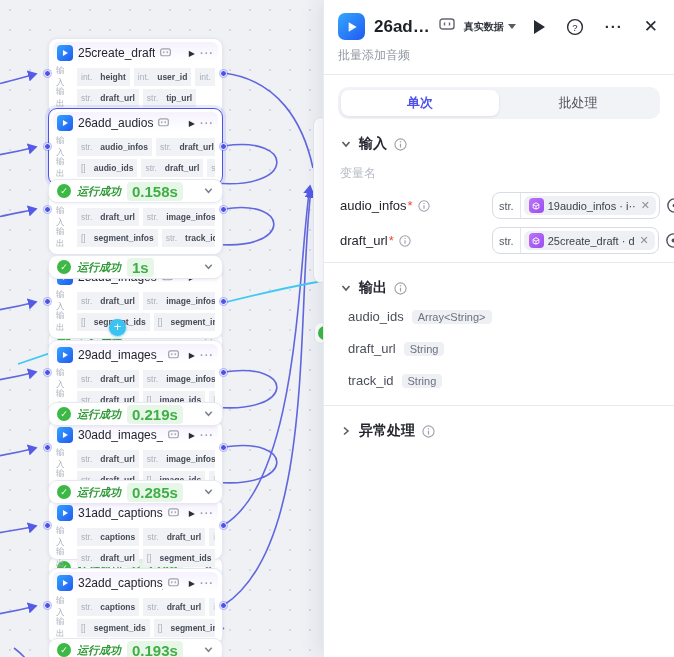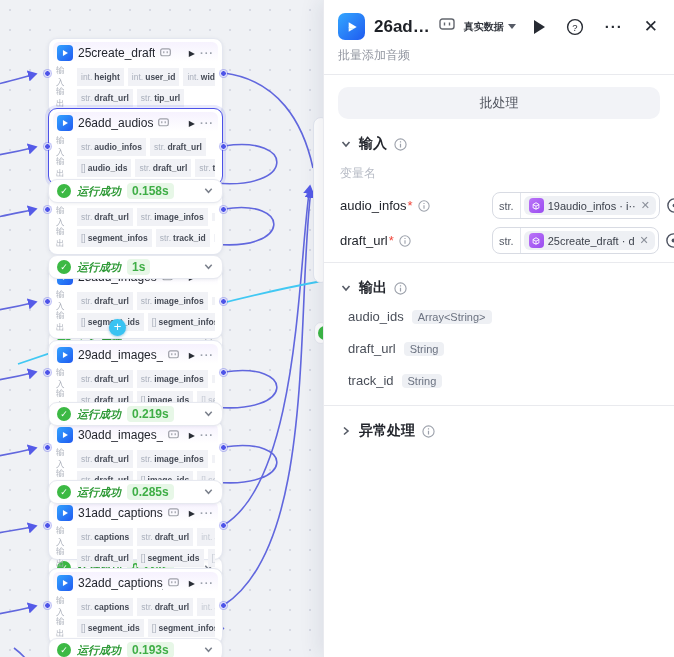--- a/index.html
+++ b/index.html
@@ -20,31 +20,31 @@
     background:linear-gradient(135deg,#33a4ff 0%,#2059f0 100%); display:flex; align-items:center; justify-content:center; }
   .napp svg { width:10px; height:10px; }
   .ntitle { font-size:12px; font-weight:normal; color:#23262e; white-space:nowrap; overflow:hidden; }
   .ncomment { flex:0 0 auto; opacity:.55; }
   .nsp { flex:1; }
   .nplay { font-size:8px; color:#2a2e36; cursor:pointer; }
   .nmore { color:#9aa0ab; font-size:11px; font-weight:bold; letter-spacing:1px; cursor:pointer; }
   .nrow { display:flex; align-items:center; gap:5px; height:21px; overflow:hidden; }
   .rlab { font-size:8.5px; color:#a9aeb9; flex:0 0 16px; }
   .tags { display:flex; gap:4px; overflow:hidden; white-space:nowrap; flex:1; align-items:center; }
-  .tag { background:#f1f2f6; border-radius:0; padding:4px 4px; font-size:8.5px; color:#474c57; font-weight:bold; display:inline-flex; gap:2px; flex:0 0 auto; }
+  .tag { background:#f1f2f6; border-radius:0; padding:4px 4px; font-size:8.5px; color:#474c57; font-weight:bold; display:inline-flex; gap:8px; flex:0 0 auto; }
   .tag .t { color:#aab0bc; font-weight:normal; }
   .tag.dim, .tag.dim .t { color:#c6cbd4; }
   .barind { width:36px; height:5px; border-radius:3px; background:#4d6bfe; margin:4px 0 3px 10px; }
 
   
   .badge { position:absolute; left:48px; width:175px; height:24px; background:#fff; border:1px solid #e7e9f0;
     border-radius:9px; box-shadow:0 1px 3px rgba(40,50,90,.07); display:flex; align-items:center; gap:6px; padding:0 8px; }
   .gcheck { width:14px; height:14px; border-radius:50%; background:#3cb944; color:#fff; font-size:9px; line-height:14px; text-align:center; flex:0 0 14px; }
   .btext { font-size:11px; font-weight:bold; color:#2f9a37;font-style:italic; }
-  .btime { background:#e7f7e7; color:#3fae46; font-size:12px; border-radius:4px; padding:1px 5px; font-weight:bold; }
+  .btime { background:#e7f7e7; color:#3fae46; font-size:15px; border-radius:4px; padding:1px 5px; font-weight:bold; }
   .btime:empty { display:none; }
   .bchev { margin-left:auto; color:#7b818c; }
 
   .port { position:absolute; width:7px; height:7px; border-radius:50%; background:#4d53e8; border:1.5px solid #fff; box-shadow:0 0 0 1px rgba(77,83,232,.35); z-index:6; }
   #plusbtn { position:absolute; left:109px; top:319px; width:17px; height:17px; border-radius:50%; background:#39c3f2;
     color:#fff; font-size:13px; line-height:16px; text-align:center; z-index:7; box-shadow:0 1px 3px rgba(0,120,180,.4); cursor:pointer; }
   #wires { position:absolute; inset:0; z-index:2; }
   .sliver-card { position:absolute; left:313px; top:117px; width:16px; height:166px; background:#fff; border:1px solid #e4e7f0; border-radius:9px; z-index:3; }
   .sliver-badge { position:absolute; left:314px; top:322px; width:14px; height:22px; background:#fff; border:1px solid #e7e9f0; border-radius:7px; z-index:3; }
   .sliver-check { position:absolute; left:318px; top:326px; width:14px; height:14px; border-radius:50%; background:#3cb944; z-index:3; }
@@ -591,20 +591,21 @@
             <circle cx="9" cy="9" r="7.4" fill="none" stroke="#272b33" stroke-width="1.4"></circle>
             <text x="9" y="12.5" font-size="9.5" text-anchor="middle" fill="#272b33" font-family="Liberation Sans,sans-serif">?</text>
           </svg>
         <div class="pmore">···</div>
         <div class="pclose">✕</div>
       </div>
     </div>
     <div class="psub">批量添加音频</div>
     <hr class="pdivider">
     <div class="ptabs">
+      <div class="ptab active">单次</div>
       <div class="ptab">批处理</div>
     </div>
 
     <div class="psec">
       <div class="sechead">
         <svg class="chev" width="12" height="12" viewBox="0 0 12 12">
             <path d="M2.5 4l3.5 4 3.5-4" fill="none" stroke="#565b66" stroke-width="1.6"></path>
           </svg>
         <span class="st">输入</span>
         <svg class="iico" width="13" height="13" viewBox="0 0 14 14">

